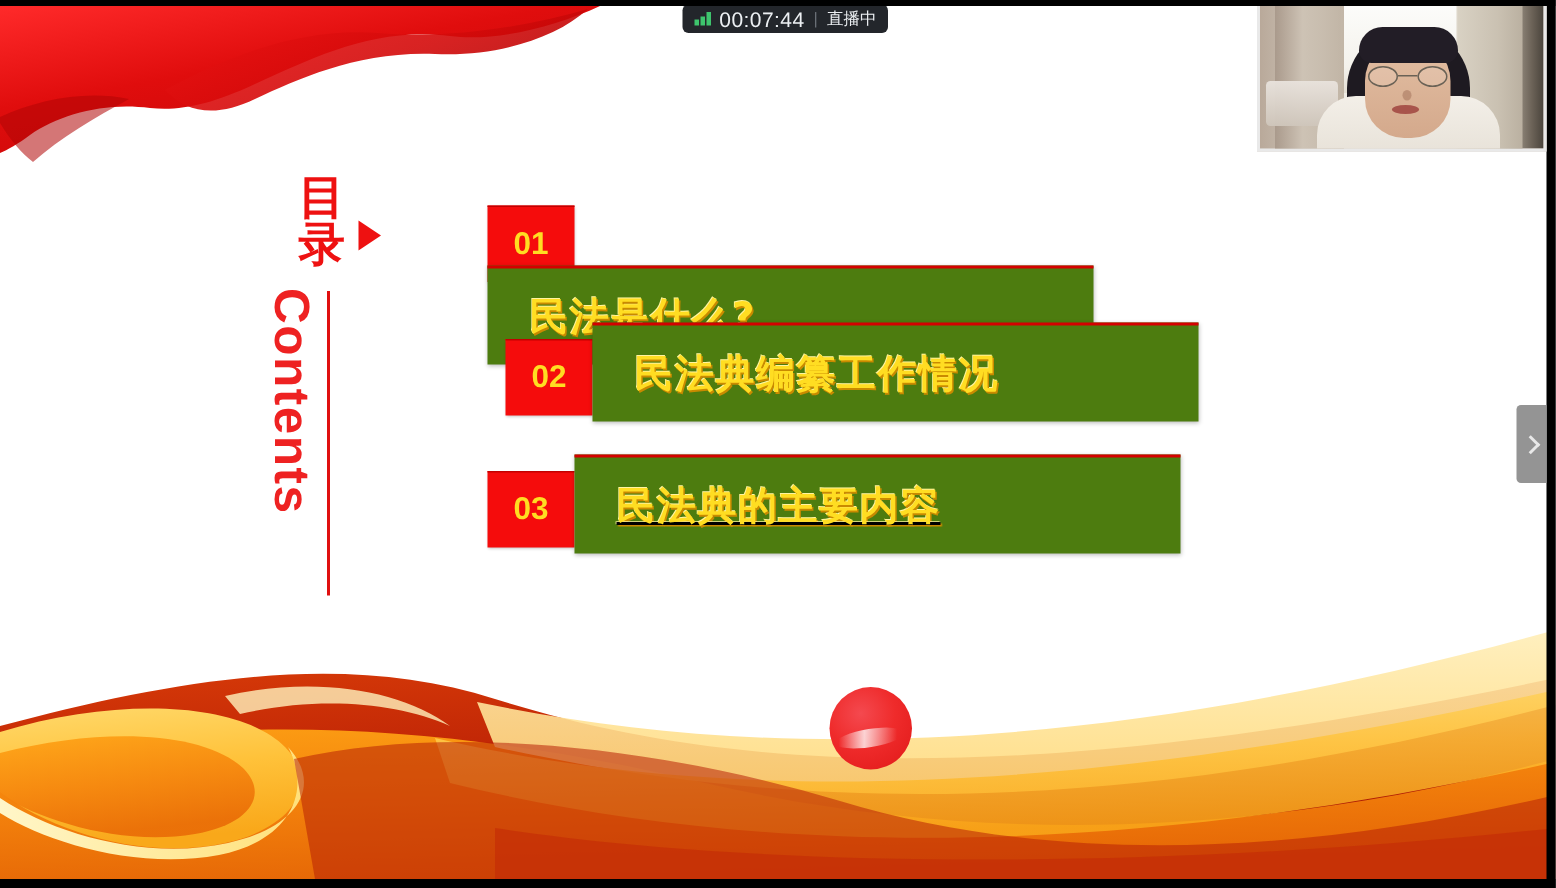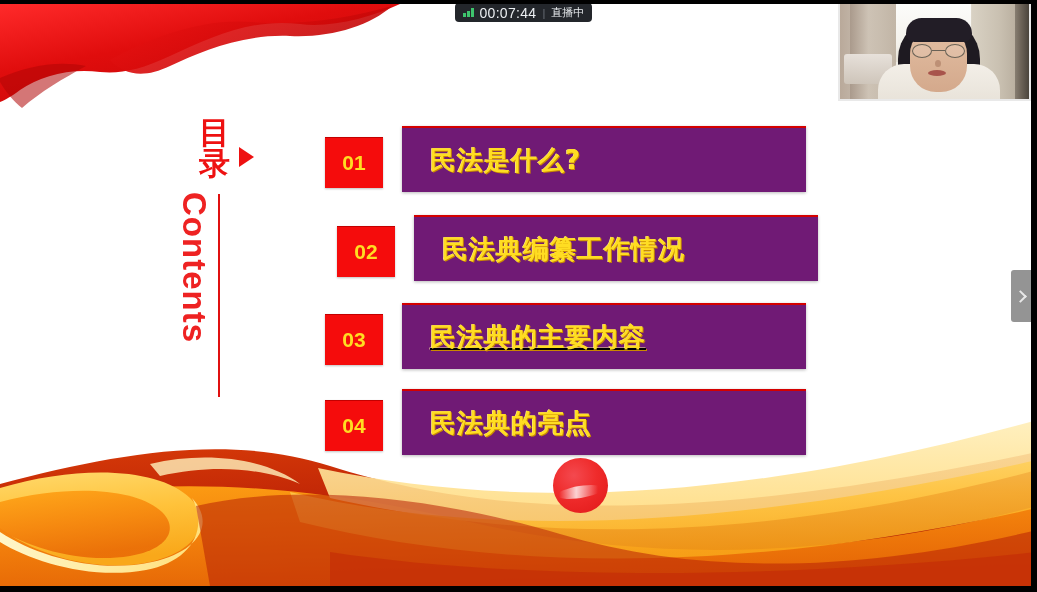--- a/index.html
+++ b/index.html
@@ -32,26 +32,26 @@
   .vline{position:absolute;left:218px;top:190px;width:2px;height:203px;background:#e01010;}
   .contents{position:absolute;left:213px;top:188px;width:200px;
        transform:rotate(90deg);transform-origin:0 0;
        font-size:33px;font-weight:bold;color:#ee2222;letter-spacing:1px;white-space:nowrap;}
 
   
   .row{position:absolute;left:325px;display:flex;align-items:stretch;}
   .badge{width:58px;height:50px;background:#f50c0c;color:#ffdd22;font-weight:bold;font-size:21px;
        display:flex;align-items:center;justify-content:center;
        border-top:1px solid #c30000;box-shadow:0 1px 2px rgba(0,0,0,.25);}
-  .bar{margin-left:19px;width:404px;background:#701a75;display:flex;align-items:center;
+  .bar{width:404px;background:#4d7c0f;display:flex;align-items:center;
        border-top:2px solid #d40000;box-shadow:0 1px 3px rgba(0,0,0,.28);}
   .bar span{font-family:"DejaVu Sans",sans-serif;font-weight:bold;font-size:26px;color:#ffdd22;
        padding-left:28px;letter-spacing:1px;
        text-shadow:1px 1px 0 #c98a00,-0.5px -0.5px 0 #fff4a0;}
-  #row1{top:133px;} #row1 .bar{height:64px;margin-top:-11px;}
+  #row1{top:133px;flex-direction:column;} #row1 .bar{height:64px;margin-top:-11px;}
   #row2{top:222px;padding-left:12px;} #row2 .bar{height:64px;margin-top:-11px;text-align:right;}
   #row3{top:310px;} #row3 .bar{height:64px;margin-top:-11px;text-decoration:underline;}
   #row4{top:396px;} #row4 .bar{height:64px;margin-top:-11px;}
 
   
   .pill{position:absolute;left:455px;top:3px;height:19px;background:#23262b;border-radius:4px;
         display:flex;align-items:center;padding:0 8px;gap:6px;z-index:40;}
   .pill .sig{display:flex;align-items:flex-end;gap:1.5px;height:9px;}
   .pill .sig i{display:block;width:2.5px;background:#3ec46d;}
   .pill .sig i:nth-child(1){height:4px;}
@@ -204,26 +204,20 @@
       </div>
     </div>
 
     <div class="row" id="row3">
       <div class="badge">03</div>
       <div class="bar">
         <span>民法典的主要内容</span>
       </div>
     </div>
 
-    <div class="row" id="row4">
-      <div class="badge">04</div>
-      <div class="bar">
-        <span>民法典的亮点</span>
-      </div>
-    </div>
 
   </div>
 
   <div class="pill">
     <div class="sig">
         <i></i>
         <i></i>
         <i></i>
       </div>
     <div class="t">00:07:44</div>

